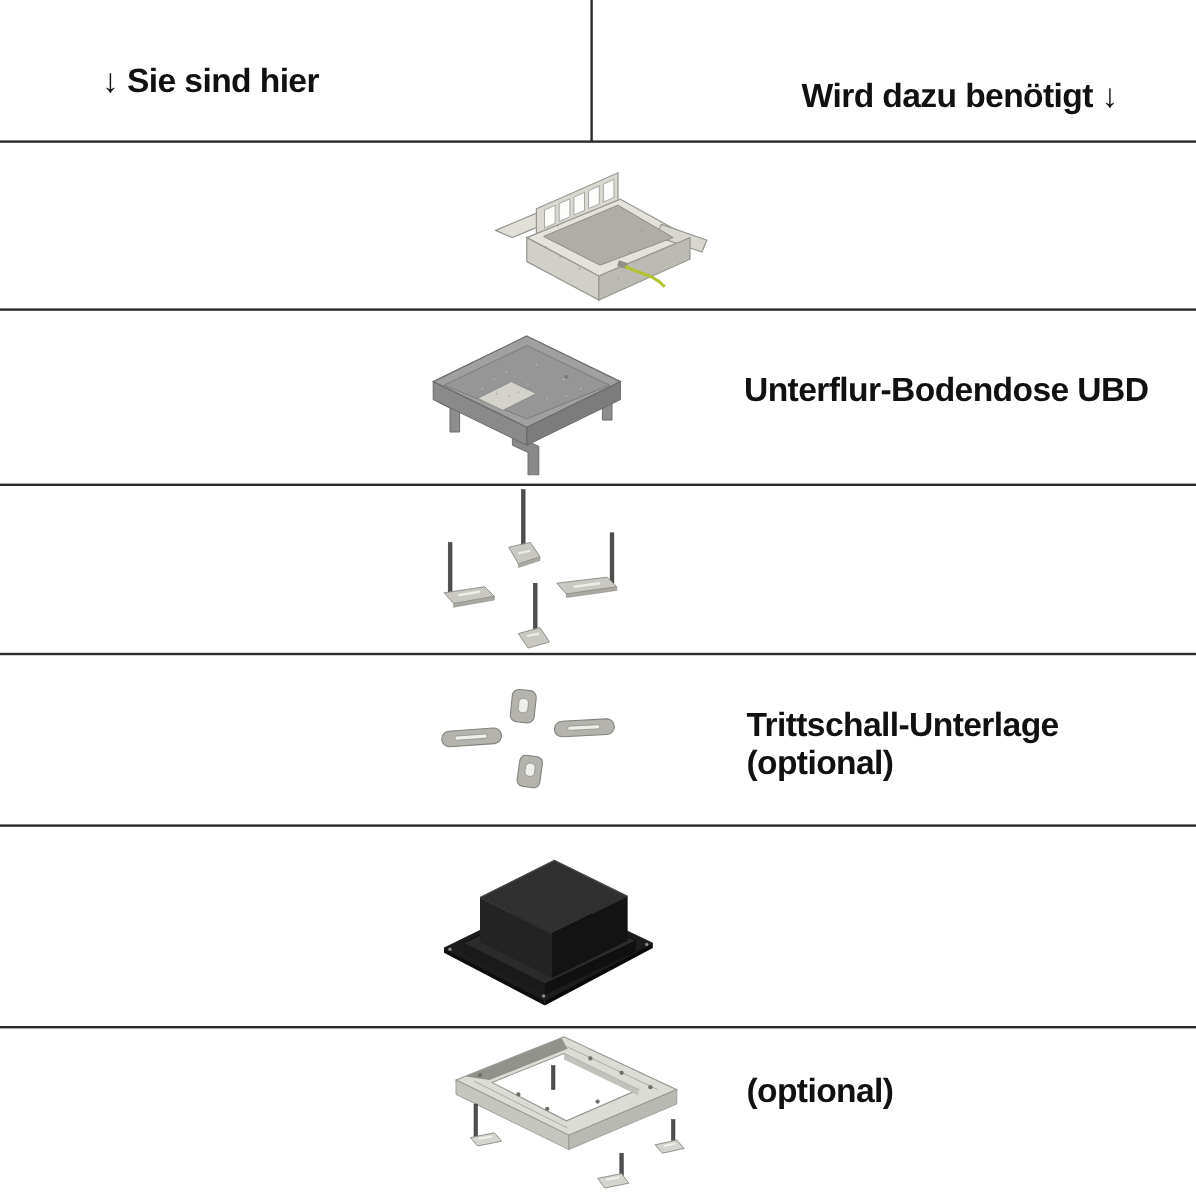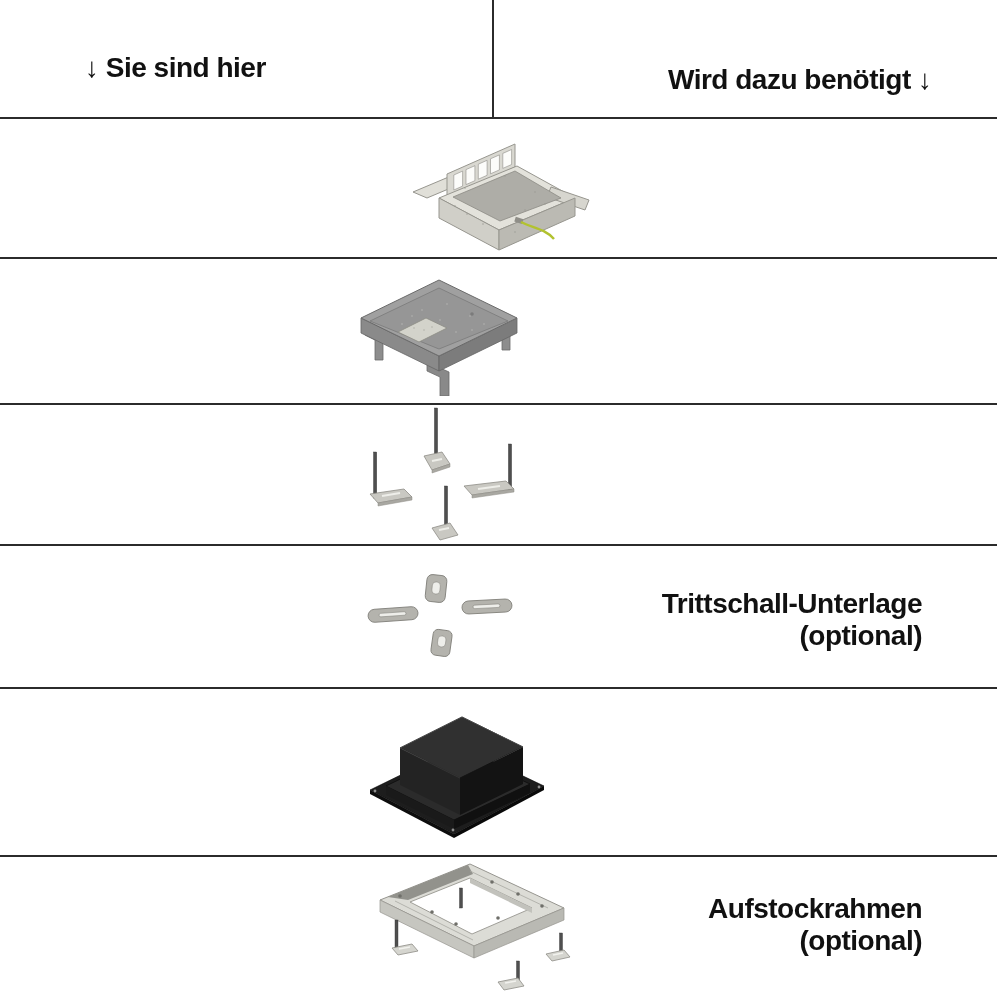--- a/index.html
+++ b/index.html
@@ -15,21 +15,21 @@
   .vline{position:absolute;top:0;width:2px;height:118px;background:#2b2b2b;}
   .lbl{
     position:absolute;
     font-weight:bold;
     font-size:28px;
     line-height:32px;
     letter-spacing:-0.5px;
     white-space:nowrap;
     color:#111;
   }
-  .lbl.center{text-align:right;white-space:normal;}
+  .lbl.center{text-align:left;white-space:normal;}
   .illus{position:absolute;}
 </style>
 </head>
 <body>
 
 <div id="page">
 
   <div class="vline" style="left:492px;"></div>
   <div class="hline" style="top:117px;"></div>
   <div class="hline" style="top:257px;"></div>
@@ -105,20 +105,21 @@
     </g>
     <circle cx="120" cy="44" r="1.8" fill="#7b7b7b"></circle>
 
     <polygon points="46,62 74,48 95,58 67,72" fill="#d3d3cb" stroke="#8b8b84" stroke-width="0.8"></polygon>
     <g fill="#a8a8a0">
         <circle cx="62" cy="58" r="0.7"></circle>
         <circle cx="72" cy="60" r="0.7"></circle>
         <circle cx="80" cy="57" r="0.7"></circle>
       </g>
   </svg>
+  <div class="lbl" style="left:620px;top:309px;">Unterflur-Bodendose UBD</div>
 
   <svg class="illus" style="left:360px;top:406px;" width="165" height="135" viewBox="0 0 165 135">
 
     <rect x="13.5" y="46" width="3.2" height="46" fill="#4f4f4f" stroke="#333" stroke-width="0.4"></rect>
     <polygon points="10,88 44,83 52,91 18,97" fill="#c9c8c2" stroke="#8e8d87" stroke-width="0.8"></polygon>
     <polygon points="18,97 52,91 52,94 18,100" fill="#a9a8a2" stroke="#8e8d87" stroke-width="0.5"></polygon>
     <line x1="22" y1="90" x2="40" y2="87" stroke="#eeeee9" stroke-width="2"></line>
 
     <rect x="74.4" y="2" width="3.2" height="50" fill="#4f4f4f" stroke="#333" stroke-width="0.4"></rect>
     <polygon points="64,50 82,46 90,58 72,64" fill="#c9c8c2" stroke="#8e8d87" stroke-width="0.8"></polygon>
@@ -210,17 +211,16 @@
     <line x1="47" y1="89" x2="58" y2="87" stroke="#f2f2ee" stroke-width="1.6"></line>
     <rect x="107.5" y="28" width="3" height="20" fill="#4f4f4f" stroke="#333" stroke-width="0.4"></rect>
     <rect x="164.5" y="101" width="3" height="24" fill="#4f4f4f" stroke="#333" stroke-width="0.4"></rect>
     <polygon points="146,122 166,118 172,126 152,130" fill="#d5d5cf" stroke="#8e8d87" stroke-width="0.8"></polygon>
     <line x1="153" y1="123" x2="164" y2="121" stroke="#f2f2ee" stroke-width="1.6"></line>
     <rect x="207.5" y="73" width="3" height="24" fill="#4f4f4f" stroke="#333" stroke-width="0.4"></rect>
     <polygon points="194,94 212,90 218,97 200,101" fill="#d5d5cf" stroke="#8e8d87" stroke-width="0.8"></polygon>
     <line x1="201" y1="95" x2="211" y2="93" stroke="#f2f2ee" stroke-width="1.6"></line>
   </svg>
   <div class="lbl center" style="left:622px;top:893px;width:300px;">
-    <div>Aufstockrahmen</div>
     <div>(optional)</div>
   </div>
 
 </div>
 
 </body></html>

